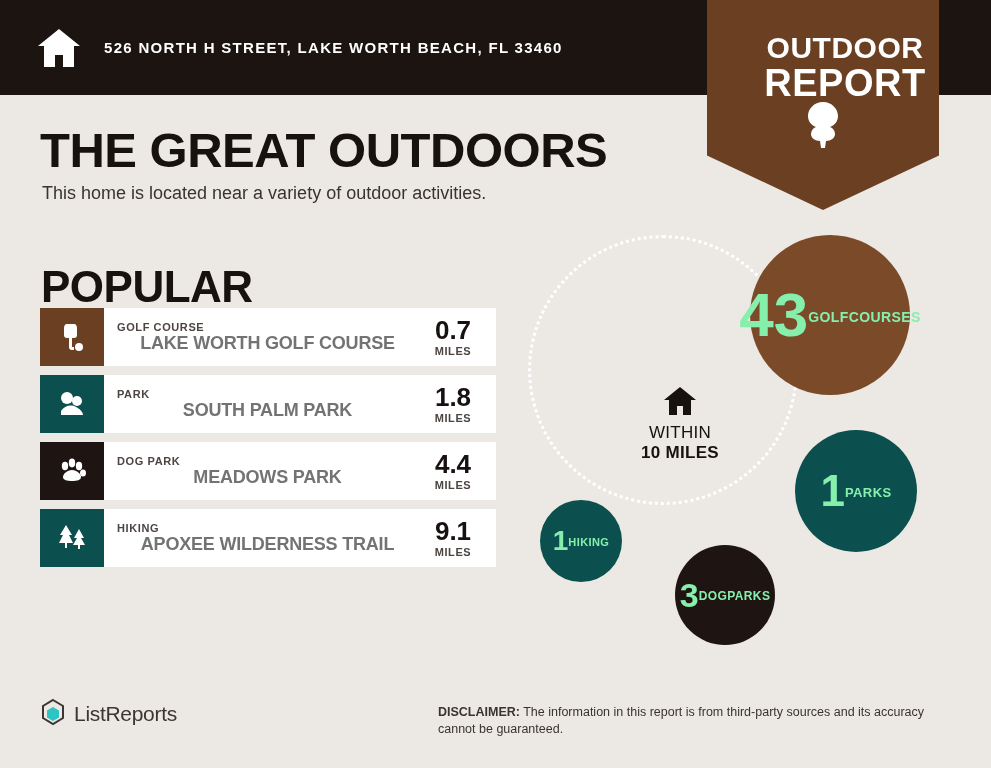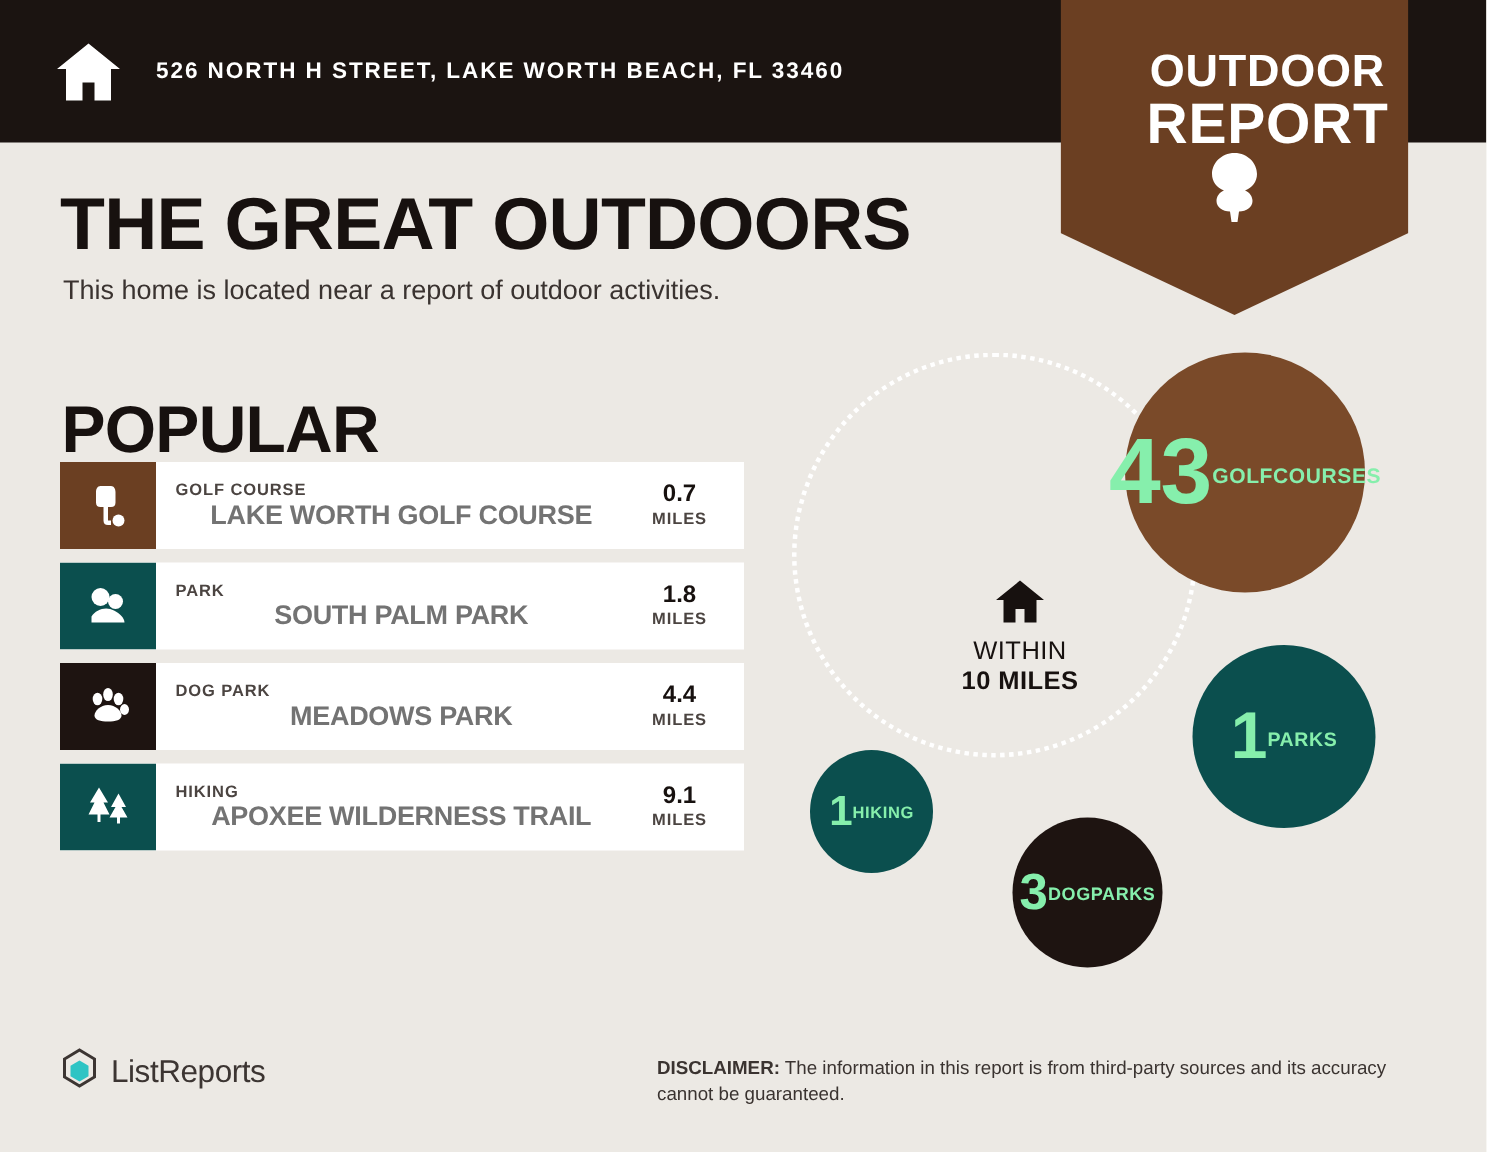--- a/index.html
+++ b/index.html
@@ -125,21 +125,21 @@
     line-height: 1.08;
     text-align: center;
   }
   .item-dist {
     flex: 0 0 78px;
     display: flex; flex-direction: column;
     align-items: center; justify-content: center;
     padding-right: 8px;
   }
   .dist-num {
-    font-size: 16px; font-weight: bold; color: #17110f;
+    font-size: 26px; font-weight: bold; color: #17110f;
     line-height: 1;
   }
   .dist-unit {
     font-size: 11px; font-weight: bold; color: #4b4441;
     letter-spacing: 0.6px; margin-top: 2px;
   }
 
   
   .graphic {
     position: absolute; left: 500px; top: 215px;
@@ -234,21 +234,21 @@
       <div class="ribbon-line2">REPORT</div>
     </div>
     <div class="ribbon-tree">
       <svg width="44" height="50" viewBox="0 0 44 50" aria-hidden="true">
         <path fill="#ffffff" d="M22 2 C13 2 7 9 7 16 c0 5 3 9 8 11 -3 1 -5 4 -5 7 0 4 4 7 9 7 l1 7 h4 l1 -7 c5 0 9 -3 9 -7 0 -3 -2 -6 -5 -7 5 -2 8 -6 8 -11 0 -7 -6 -14 -15 -14 z"></path>
       </svg>
     </div>
   </div>
 
   <div class="title">THE GREAT OUTDOORS</div>
-  <div class="subtitle">This home is located near a report of outdoor activities.</div>
+  <div class="subtitle">This home is located near a variety of outdoor activities.</div>
 
   <div class="popular-title">POPULAR</div>
 
   <div class="list">
 
     <div class="list-item">
       <div class="item-icon" style="background:#6b3f22">
         <svg width="26" height="30" viewBox="0 0 26 30" aria-hidden="true">
           <path fill="#ffffff" d="M8 2 c-2 0 -3 2 -3 4 v7 c0 2 1 3 3 3 h2 v9 c0 2 1 3 3 3 h2 v-3 h-2 v-9 h2 c2 0 3 -1 3 -3 V6 c0 -2 -1 -4 -3 -4 z"></path>
           <circle fill="#ffffff" cx="20" cy="25" r="4"></circle>

